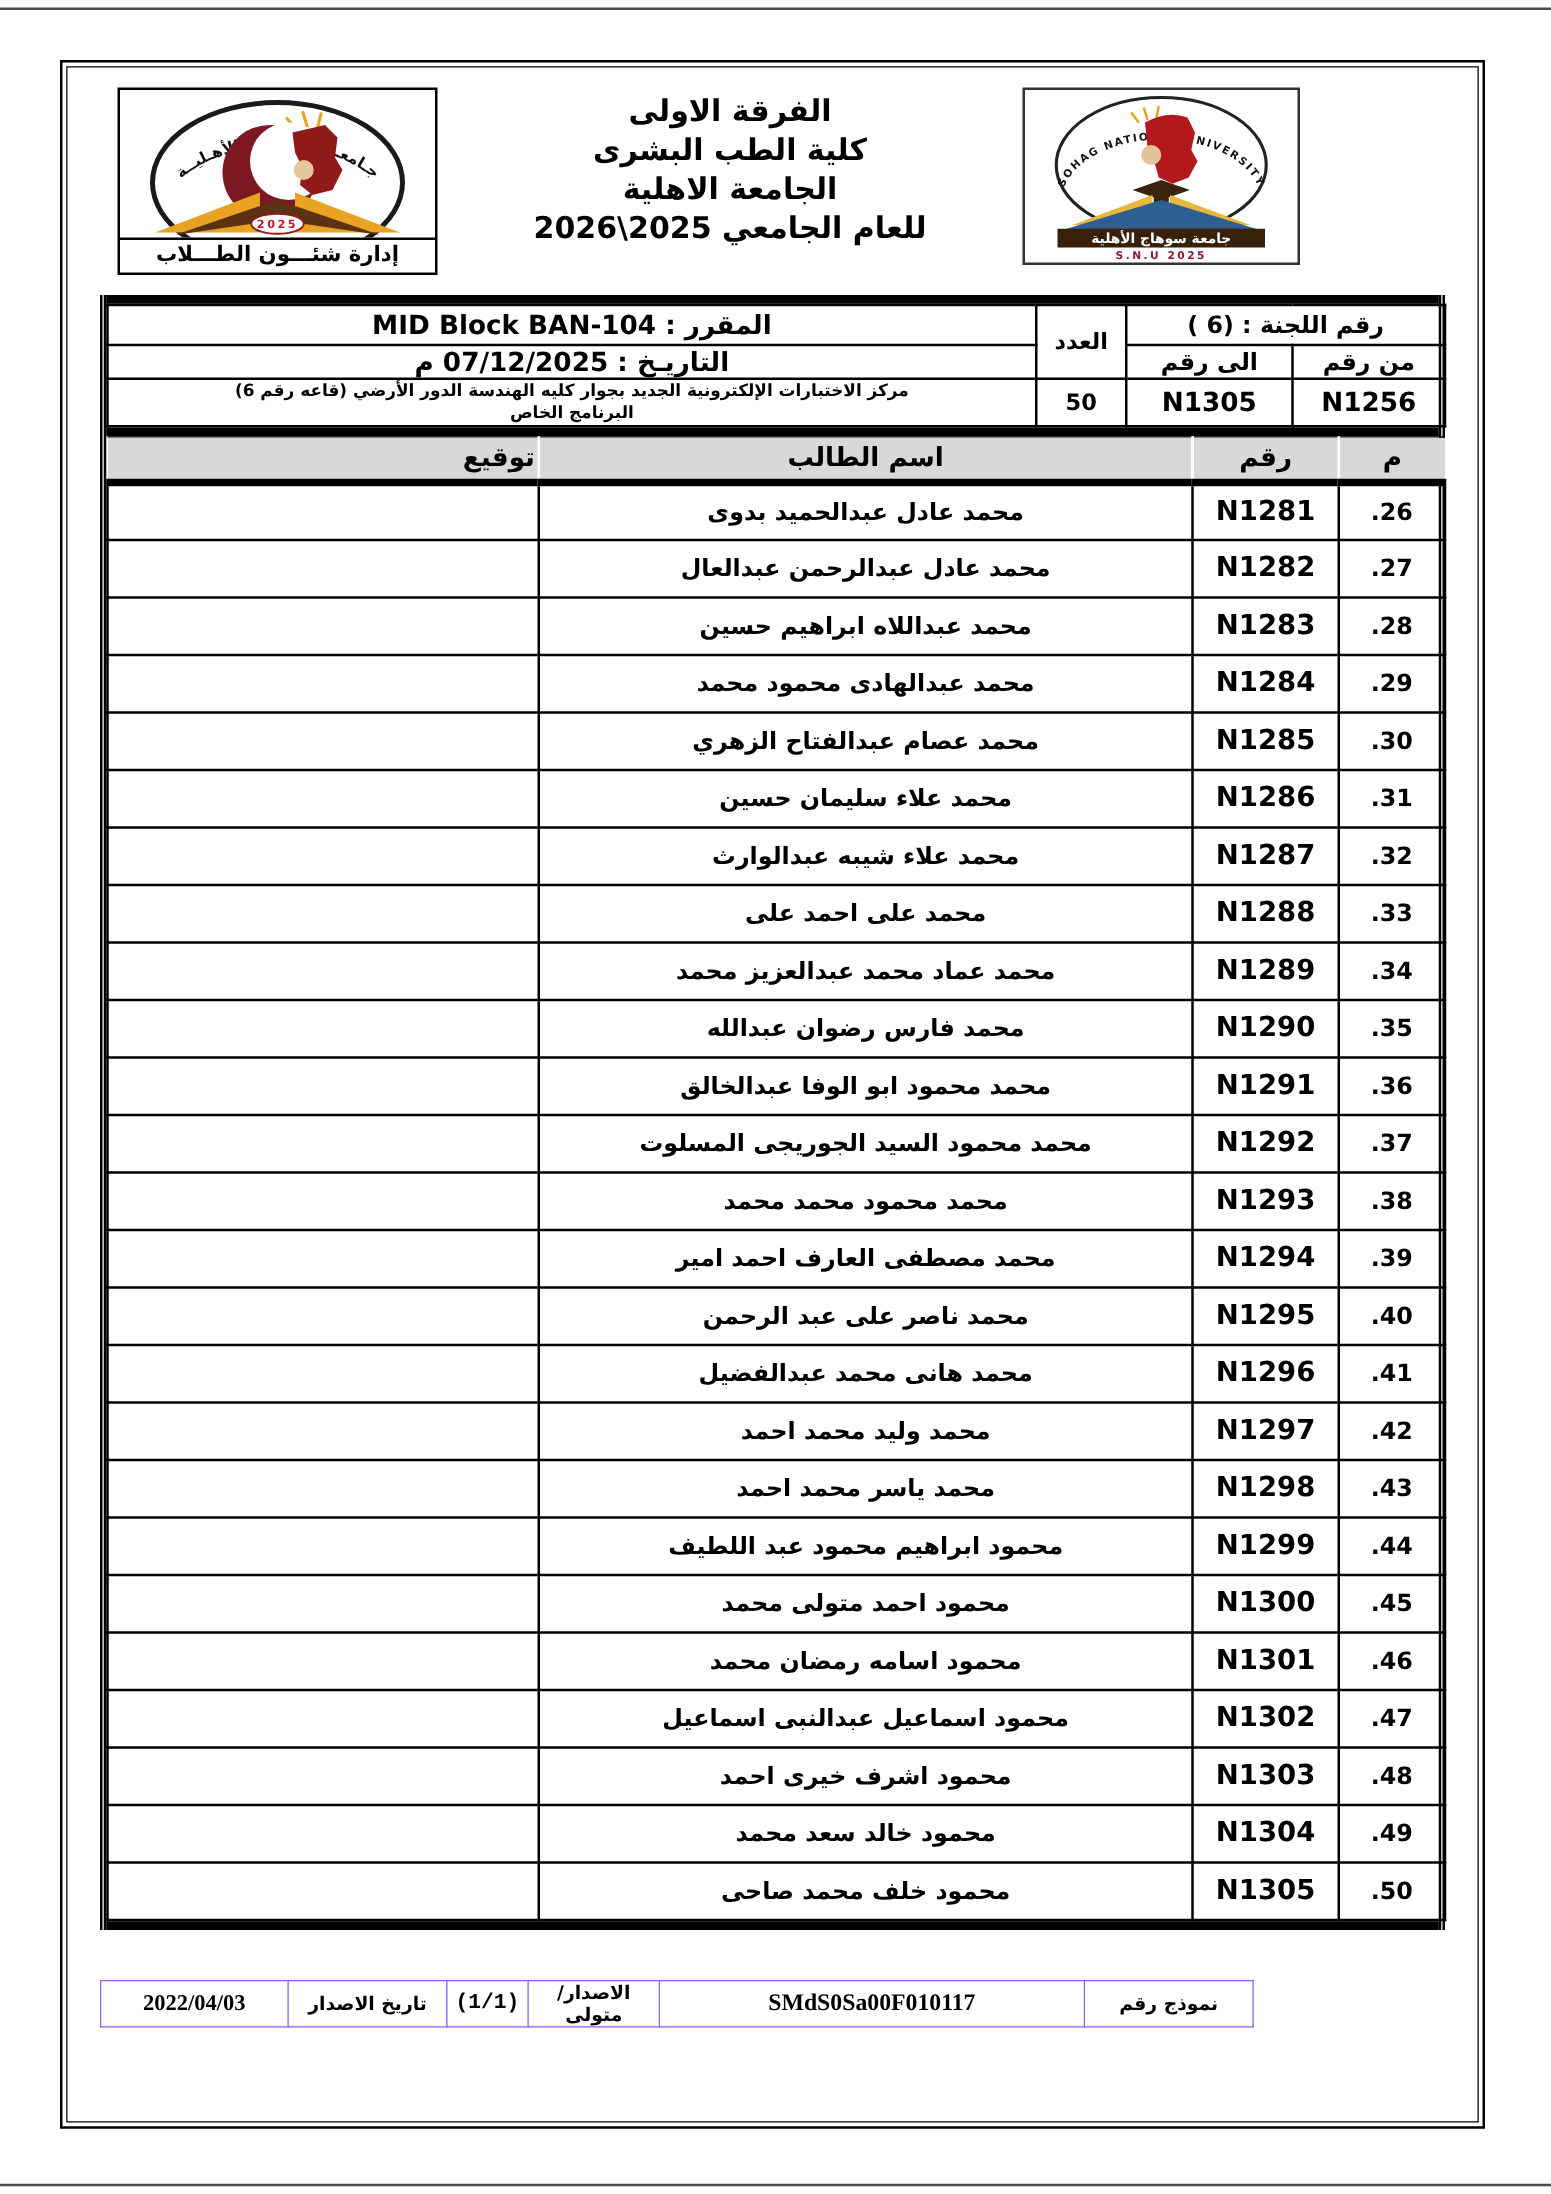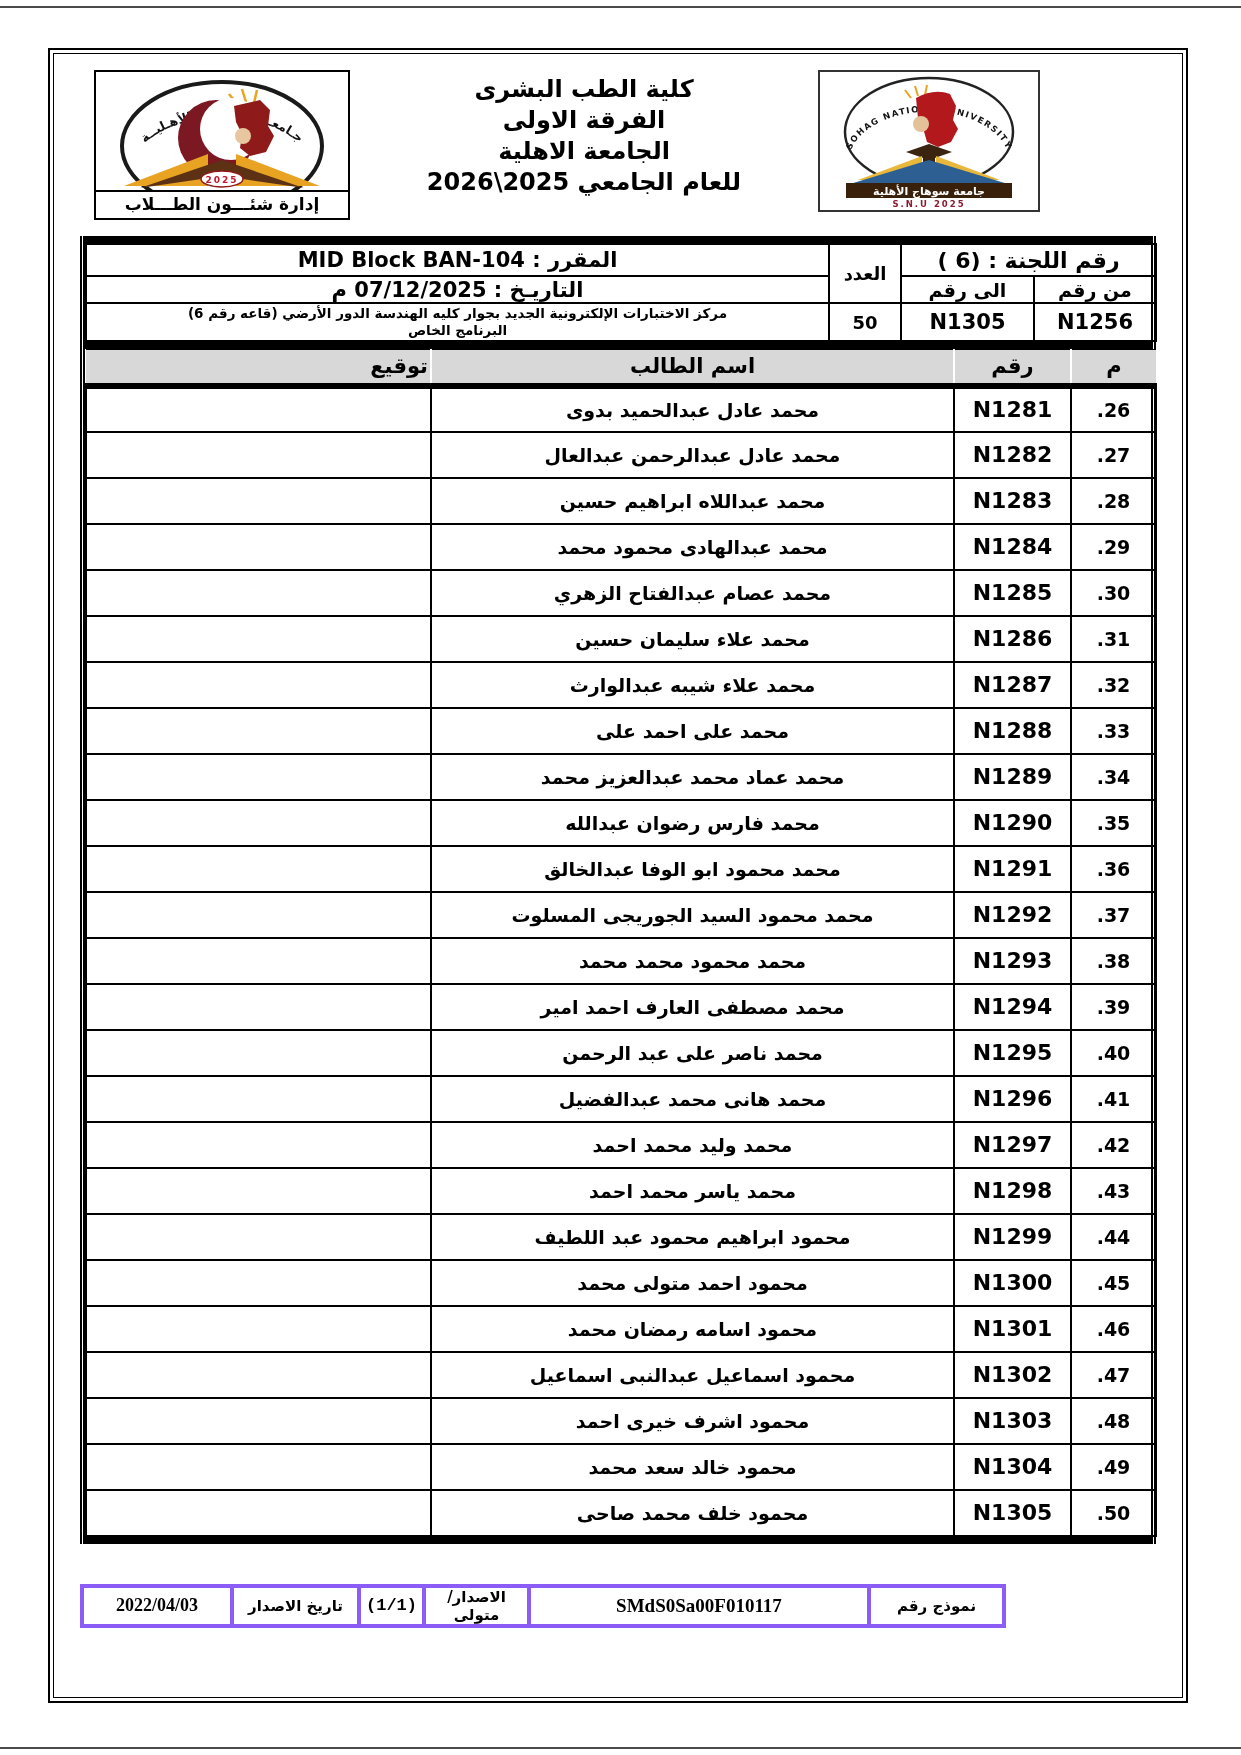--- a/index.html
+++ b/index.html
@@ -29,40 +29,40 @@
   .thick-bar{height:7px;background:#000;}
   table{border-collapse:collapse;table-layout:fixed;width:1070px;direction:rtl;}
   td{border:2px solid #000;text-align:center;vertical-align:middle;padding:0 2px;box-sizing:border-box;overflow:hidden;}
 
   .info-table td{font-size:20px;}
   .info-table .course-cell{font-size:21px;height:32px;}
   .info-table .date-cell{font-size:21px;height:27px;}
   .info-table .loc-cell{font-size:13.5px;line-height:17px;height:38px;}
   .info-table .count-label{font-size:18px;}
   .info-table .count-value{font-size:18px;}
-  .info-table .committee-cell{font-size:22px;}
+  .info-table .committee-cell{font-size:19px;}
   .info-table .range-label{font-size:19px;}
   .info-table .range-value{font-size:21px;}
 
   .list-table .head-row td{
     background:#d8d8d8;height:36px;font-size:21px;
     border-left:2px solid #fff;border-right:2px solid #fff;
     border-top:1px solid #000;border-bottom:6px solid #000;
   }
   .list-table .head-row td:first-child{border-right:none;}
   .list-table .head-row td:last-child{border-left:none;text-align:right;}
   .list-table td{height:46px;}
   .seq-cell{font-size:19px;direction:rtl;}
   .id-cell{font-size:22px;font-family:"DejaVu Sans",sans-serif;}
   .name-cell{font-size:19px;}
   .sig-cell{}
 
   
   .footer-table{width:922px;margin:40px 116px 0 0;}
-  .footer-table td{height:33px;border:4px solid #8b5cf6;margin-top:29px;}
+  .footer-table td{height:33px;border:1px solid #8b5cf6;margin-top:29px;}
   .f-label{font-size:15px;}
   .f-code{font-size:19px;font-family:"Liberation Serif","DejaVu Serif",serif;border-radius:13px;}
   .f-issue{font-size:17px;font-family:Liberation Mono, monospace;}
   .f-date{font-size:18px;font-family:"Liberation Serif","DejaVu Serif",serif;}
 
   svg text{font-family:"DejaVu Sans",sans-serif;font-weight:700;}
 </style>
 </head>
 <body>
 
@@ -99,22 +99,22 @@
           <path d="M28,114 L112,82 L112,114 Z" fill="#e8a322"></path>
           <path d="M224,114 L140,82 L140,114 Z" fill="#e8a322"></path>
           <path d="M44,116 L126,88 L208,116 L126,104 Z" fill="#5d3214"></path>
           <ellipse cx="126" cy="107" rx="21" ry="8" fill="#ffffff" stroke="#8f1a1a" stroke-width="1.5"></ellipse>
           <text x="126" y="110.5" text-anchor="middle" font-size="9" fill="#c0182f" letter-spacing="2">2025</text>
         </svg>
         <div class="logo-caption">إدارة شئـــون الطـــلاب</div>
       </div>
 
       <div class="title-block">
+        <div>الفرقة الاولى</div>
         <div>كلية الطب البشرى</div>
-        <div>الفرقة الاولى</div>
         <div>الجامعة الاهلية</div>
         <div>للعام الجامعي 2025\2026</div>
       </div>
 
       <div class="logo-right">
         <svg width="218" height="138" viewBox="0 0 218 138">
           <ellipse cx="109" cy="60" rx="84" ry="54" fill="none" stroke="#222" stroke-width="2.5"></ellipse>
           <defs>
             <path id="rlArc" d="M 32,76 A 80,50 0 0 1 186,76" fill="none"></path>
           </defs>

